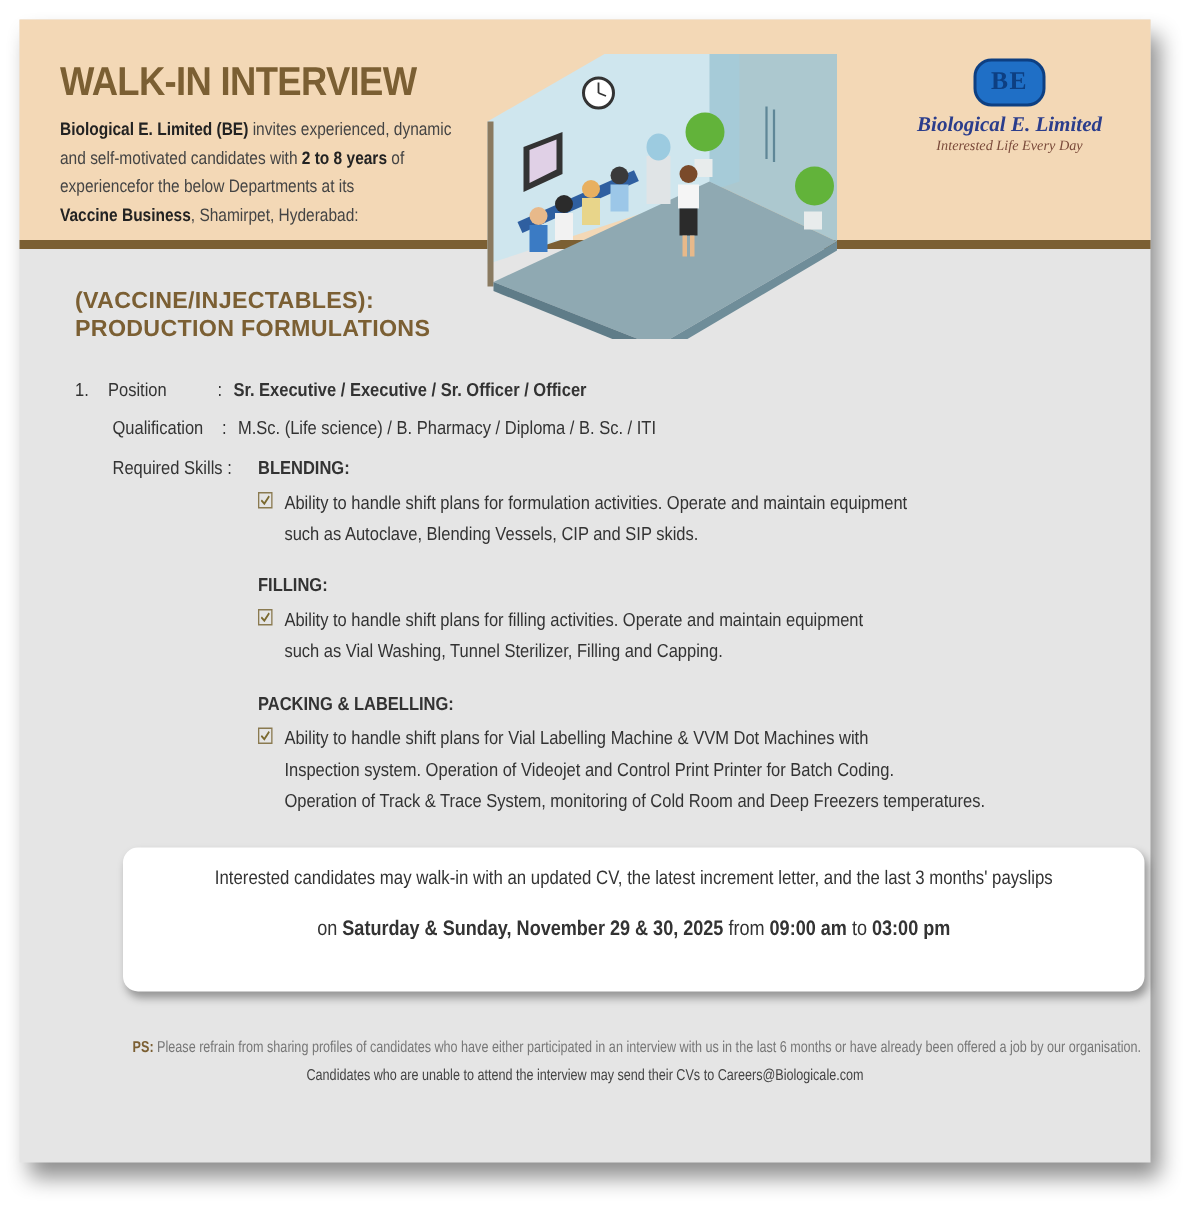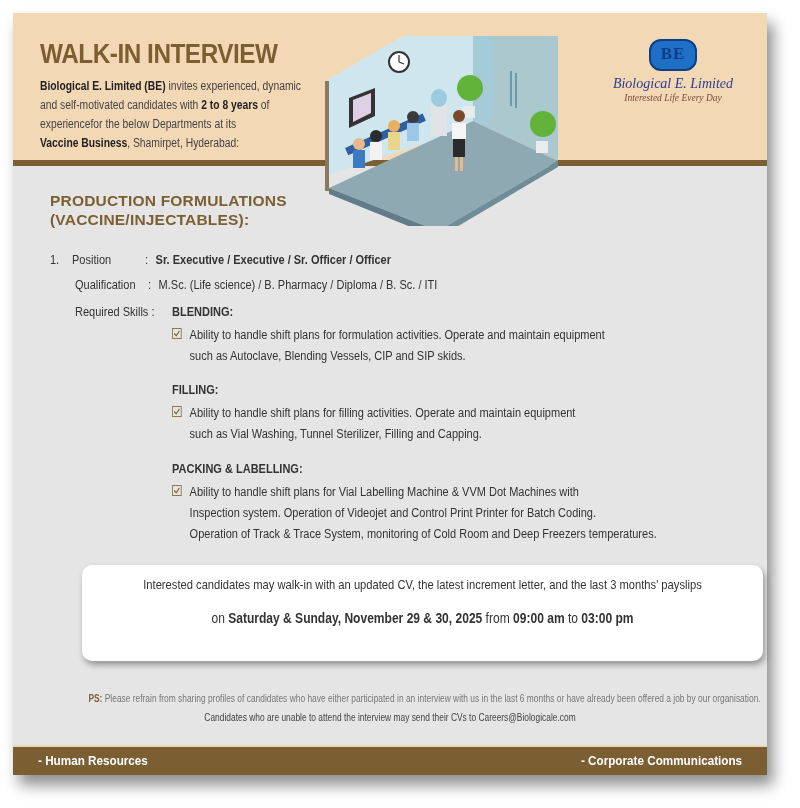--- a/index.html
+++ b/index.html
@@ -11,21 +11,21 @@
   .header-bar { position:absolute; left:0; top:147px; width:754px; height:6px; background:#7b5f33; }
   .title { position:absolute; left:27px; top:26px; font-size:27px; font-weight:bold; color:#7b5f33;
            letter-spacing:-0.5px; transform:scaleX(0.9); transform-origin:left; white-space:nowrap; }
   .intro { position:absolute; left:27px; top:64px; width:300px; font-size:12px; line-height:19px; color:#444;
            transform:scaleX(0.86); transform-origin:left; white-space:nowrap; }
   .intro b { color:#222; }
   .logo { position:absolute; left:580px; top:26px; width:160px; text-align:center; }
   .logo-badge { width:44px; height:28px; margin:0 auto; background:#1f6fc6; border:2px solid #0d3f82;
                 border-radius:12px; color:#0d3f82; font-family:"Liberation Serif", serif; font-weight:bold;
                 font-size:17px; line-height:26px; letter-spacing:1px; }
-  .logo-name { font-family:"Liberation Serif", serif; font-style:italic; font-weight:normal; color:#2b3d8c; font-size:14px; margin-top:5px; }
+  .logo-name { font-family:"Liberation Serif", serif; font-style:italic; font-weight:bold; color:#2b3d8c; font-size:14px; margin-top:5px; }
   .logo-tag { font-family:"Liberation Serif", serif; font-style:italic; color:#7a4a3a; font-size:9.5px; margin-top:1px; }
   .illustration { position:absolute; left:300px; top:13px; width:245px; height:200px; }
   .section-title { position:absolute; left:37px; top:178px; font-size:15.5px; font-weight:bold; color:#7b5f33;
                    line-height:19px; letter-spacing:0.2px; }
   .row { position:absolute; white-space:nowrap; transform:scaleX(0.88); transform-origin:left; }
   .sk-head { position:absolute; left:159px; font-size:12.5px; font-weight:bold; color:#333; transform:scaleX(0.88); transform-origin:left; white-space:nowrap; }
   .bullet { position:absolute; left:159px; font-size:12.5px; line-height:21px; color:#333; white-space:nowrap; transform:scaleX(0.88); transform-origin:left; }
   .chk { display:inline-block; width:9px; height:9px; border:1px solid #8a7a50; margin-right:9px; position:relative; top:0px; font-size:9px; line-height:9px; text-align:center; color:#7b6a30; }
   .chk svg { position:absolute; left:1px; top:1px; }
   .notice { position:absolute; left:37px; top:552px; width:681px; height:96px; background:#fff; border-radius:10px;
@@ -103,22 +103,22 @@
       <rect x="94" y="97" width="12" height="18" fill="#9cc7e8"></rect>
 
     <circle cx="146" cy="90" r="6" fill="#7a4a2a"></circle>
     <rect x="139" y="97" width="14" height="16" fill="#f5f5f5"></rect>
     <rect x="140" y="113" width="12" height="18" fill="#2b2b2b"></rect>
     <rect x="142" y="131" width="3" height="14" fill="#e8b98a"></rect>
     <rect x="147" y="131" width="3" height="14" fill="#e8b98a"></rect>
   </svg>
 
   <div class="section-title">
+    <div>(VACCINE/INJECTABLES):</div>
     <div>PRODUCTION FORMULATIONS</div>
-    <div>(VACCINE/INJECTABLES):</div>
   </div>
 
   <div class="row" style="left:37px; top:240px; font-size:12.5px; color:#333;">
     <span style="display:inline-block; width:25px;">1.</span><span style="display:inline-block; width:83px;">Position</span><span style="display:inline-block; width:12px;">:</span><b>Sr. Executive / Executive / Sr. Officer / Officer</b>
   </div>
   <div class="row" style="left:62px; top:265px; font-size:12.5px; color:#333;">
     <span style="display:inline-block; width:83px;">Qualification</span><span style="display:inline-block; width:12px;">:</span><span>M.Sc. (Life science) / B. Pharmacy / Diploma / B. Sc. / ITI</span>
   </div>
   <div class="row" style="left:62px; top:292px; font-size:12.5px; color:#333;">
     <span>Required Skills</span><span> </span><span>:</span>
@@ -152,17 +152,13 @@
   <div class="notice">
     <div class="notice-line1">Interested candidates may walk-in with an updated CV, the latest increment letter, and the last 3 months' payslips</div>
     <div class="notice-line2">
       <span>on </span><b>Saturday &amp; Sunday, November 29 &amp; 30, 2025</b><span> from </span><b>09:00 am</b><span> to </span><b>03:00 pm</b>
     </div>
   </div>
 
   <div class="ps"><b>PS:</b><span> Please refrain from sharing profiles of candidates who have either participated in an interview with us in the last 6 months or have already been offered a job by our organisation.</span></div>
   <div class="cv">Candidates who are unable to attend the interview may send their CVs to Careers@Biologicale.com</div>
 
-  <div class="footer">
-    <div class="foot-left">-  Human Resources</div>
-    <div class="foot-right">-  Corporate Communications</div>
-  </div>
 </div>
 
 </body></html>

